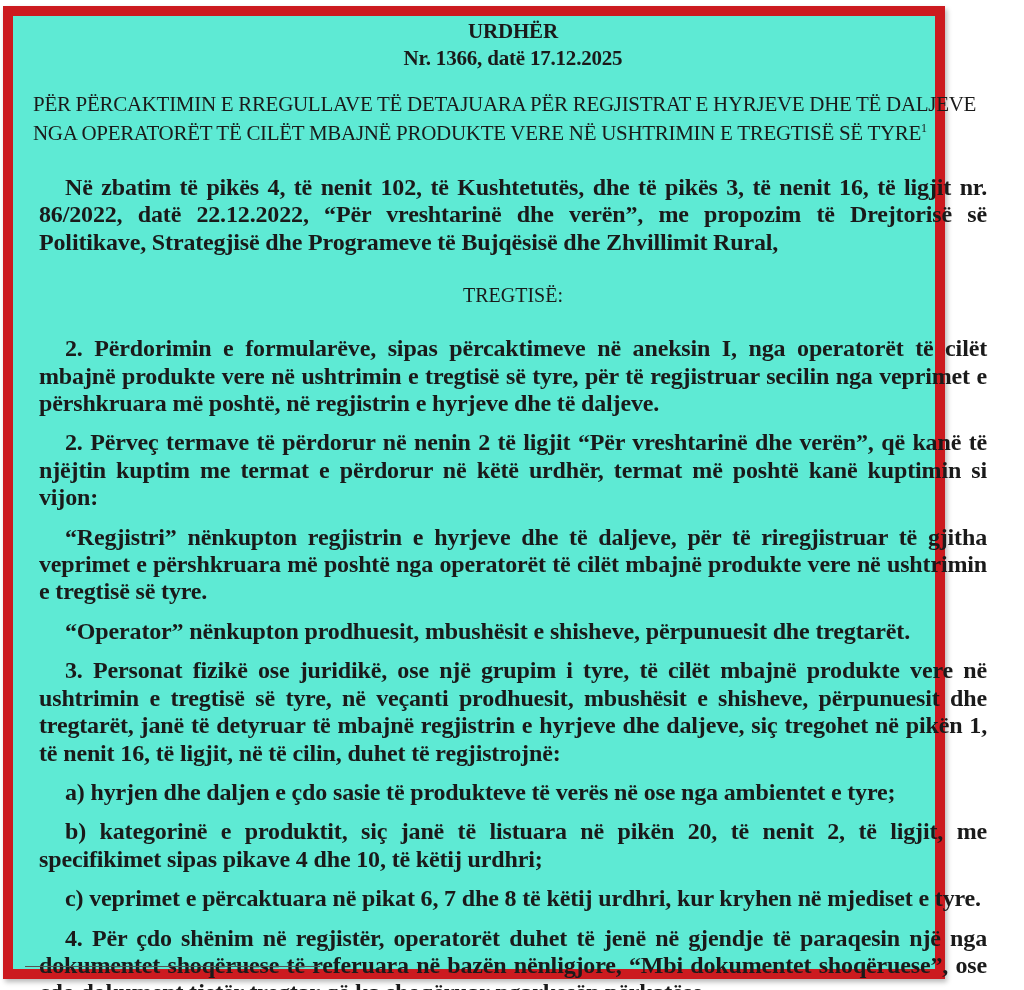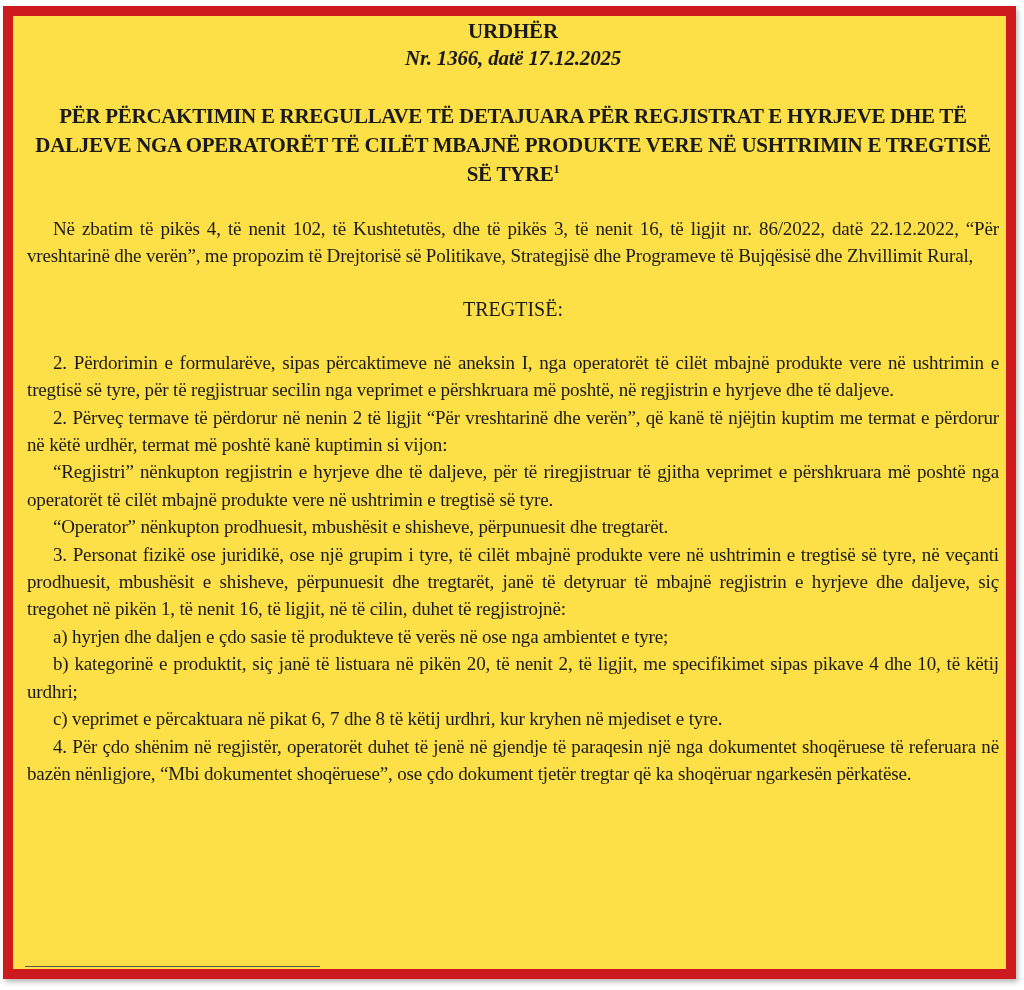--- a/index.html
+++ b/index.html
@@ -12,66 +12,66 @@
       height: 990px;
       position: relative;
       overflow: hidden;
       font-family: "Liberation Serif", "DejaVu Serif", serif;
       color: #1a1a1a;
     }
     .frame {
       position: absolute;
       left: 3px;
       top: 6px;
-      width: 1013px;
+      width: 942px;
       height: 973px;
       box-sizing: border-box;
       border: 10px solid #cc1a1f;
-      background: #fde047;
+      background: #5eead4;
       box-shadow: 2px 3px 5px rgba(0,0,0,0.28);
     }
     .content {
       position: absolute;
       left: 14px;
       top: 2px;
       width: 972px;
     }
     .title {
       text-align: center;
       font-weight: bold;
       font-size: 21px;
       line-height: 27px;
       margin: 0;
       letter-spacing: -0.2px;
     }
     .title-number {
-      margin-bottom: 30px;
-      font-style: italic;
+      margin-bottom: 18px;
     }
     .subject {
-      text-align: center;
-      font-weight: bold;
+      text-align: left;
+      font-weight: normal;
       font-size: 21px;
       line-height: 29px;
       margin: 0 0 26px 0;
       padding: 0 6px;
       letter-spacing: -0.3px;
     }
     .subject sup {
       font-size: 12px;
       vertical-align: 8px;
       line-height: 0;
     }
     .para {
-      font-size: 19px;
+      font-size: 24px;
       line-height: 27.4px;
       text-align: justify;
       text-indent: 26px;
-      margin: 0;
+      margin: 12px;
       letter-spacing: -0.15px;
+      font-weight: bold;
     }
     .preamble {
       margin-bottom: 26px;
     }
     .order-heading {
       text-align: center;
       font-size: 20px;
       line-height: 27px;
       margin: 0 0 26px 0;
     }

